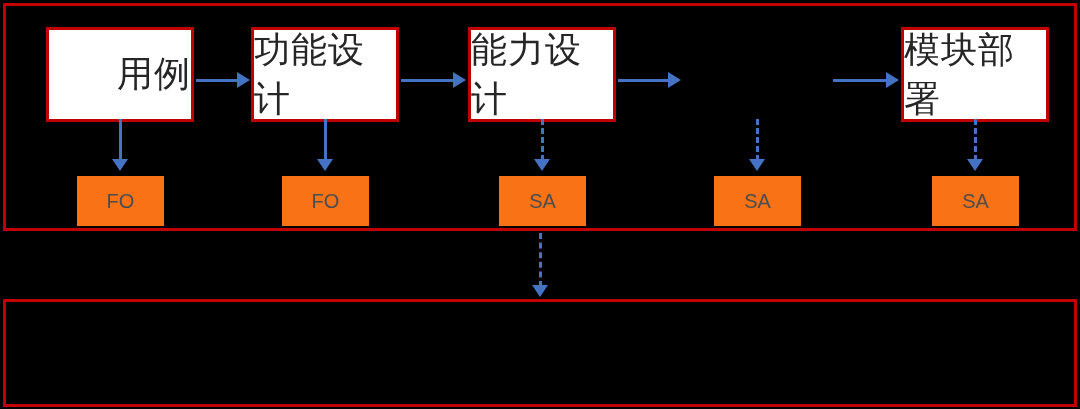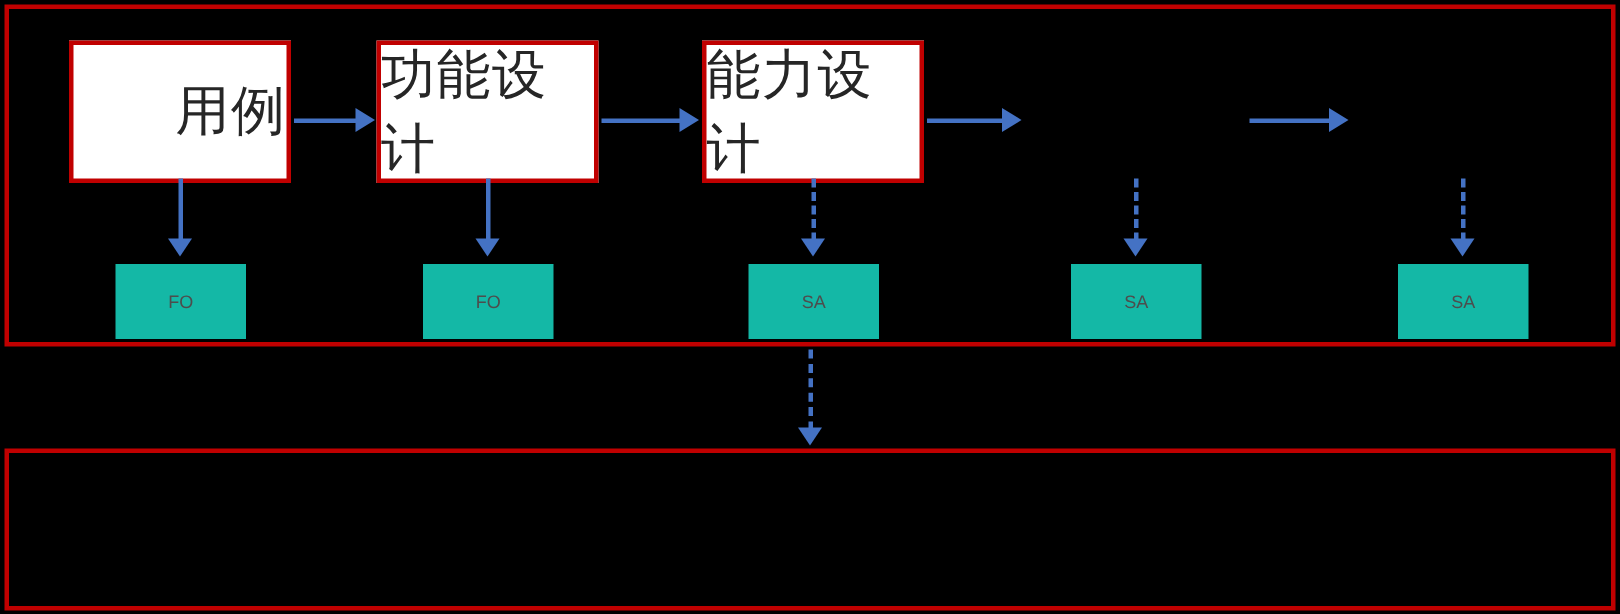--- a/index.html
+++ b/index.html
@@ -37,26 +37,26 @@
     justify-content: flex-end;
     font-size: 36px;
     color: #262626;
     letter-spacing: 1px;
   }
   .tag-box {
     position: absolute;
     top: 170px;
     height: 50px;
     width: 87px;
-    background: #14b8a6;
+    background: #f97316;
     box-sizing: border-box;
     display: flex;
     align-items: center;
     justify-content: center;
-    font-size: 12px;
+    font-size: 20px;
     color: #4d4d4d;
   }
 
   
   .h-arrow { position: absolute; top: 66px; height: 16px; }
   .h-arrow .shaft {
     position: absolute;
     left: 0; right: 11px; top: 6.5px;
     height: 3px;
     background: #4472C4;
@@ -100,20 +100,23 @@
   <div id="top-container" class="container-frame">
 
     <div class="stage-box" style="left:40px;">
         <span>用例</span>
       </div>
     <div class="stage-box" style="left:245px;">
         <span>功能设计</span>
       </div>
     <div class="stage-box" style="left:462px;">
         <span>能力设计</span>
+      </div>
+    <div class="stage-box" style="left:895px;">
+        <span>模块部署</span>
       </div>
 
     <div class="h-arrow" style="left:190px; width:54px;">
         <div class="shaft"></div>
         <div class="head"></div>
       </div>
     <div class="h-arrow" style="left:395px; width:65px;">
         <div class="shaft"></div>
         <div class="head"></div>
       </div>

